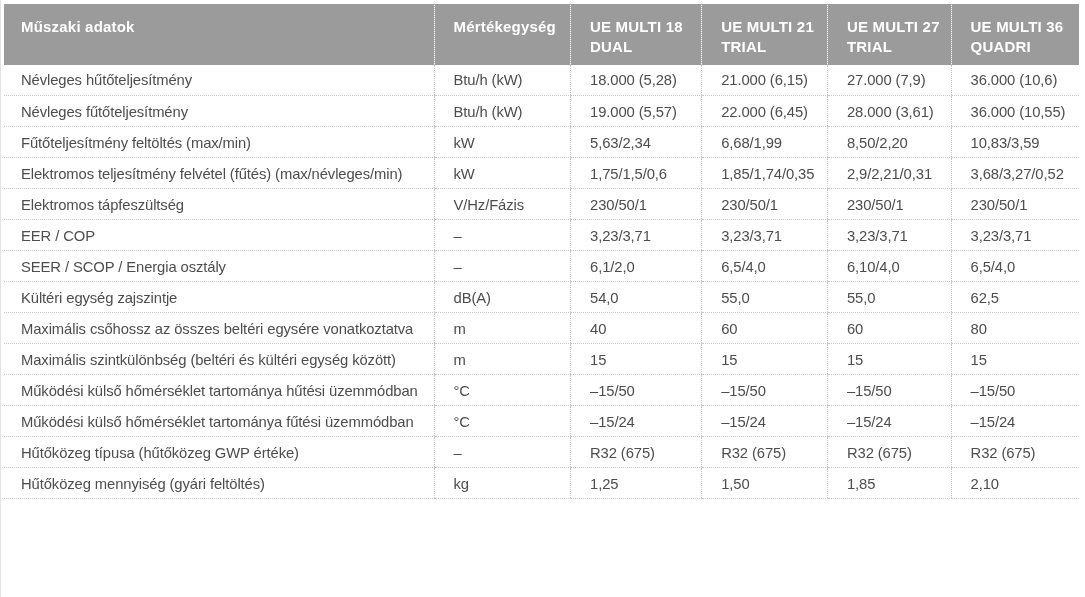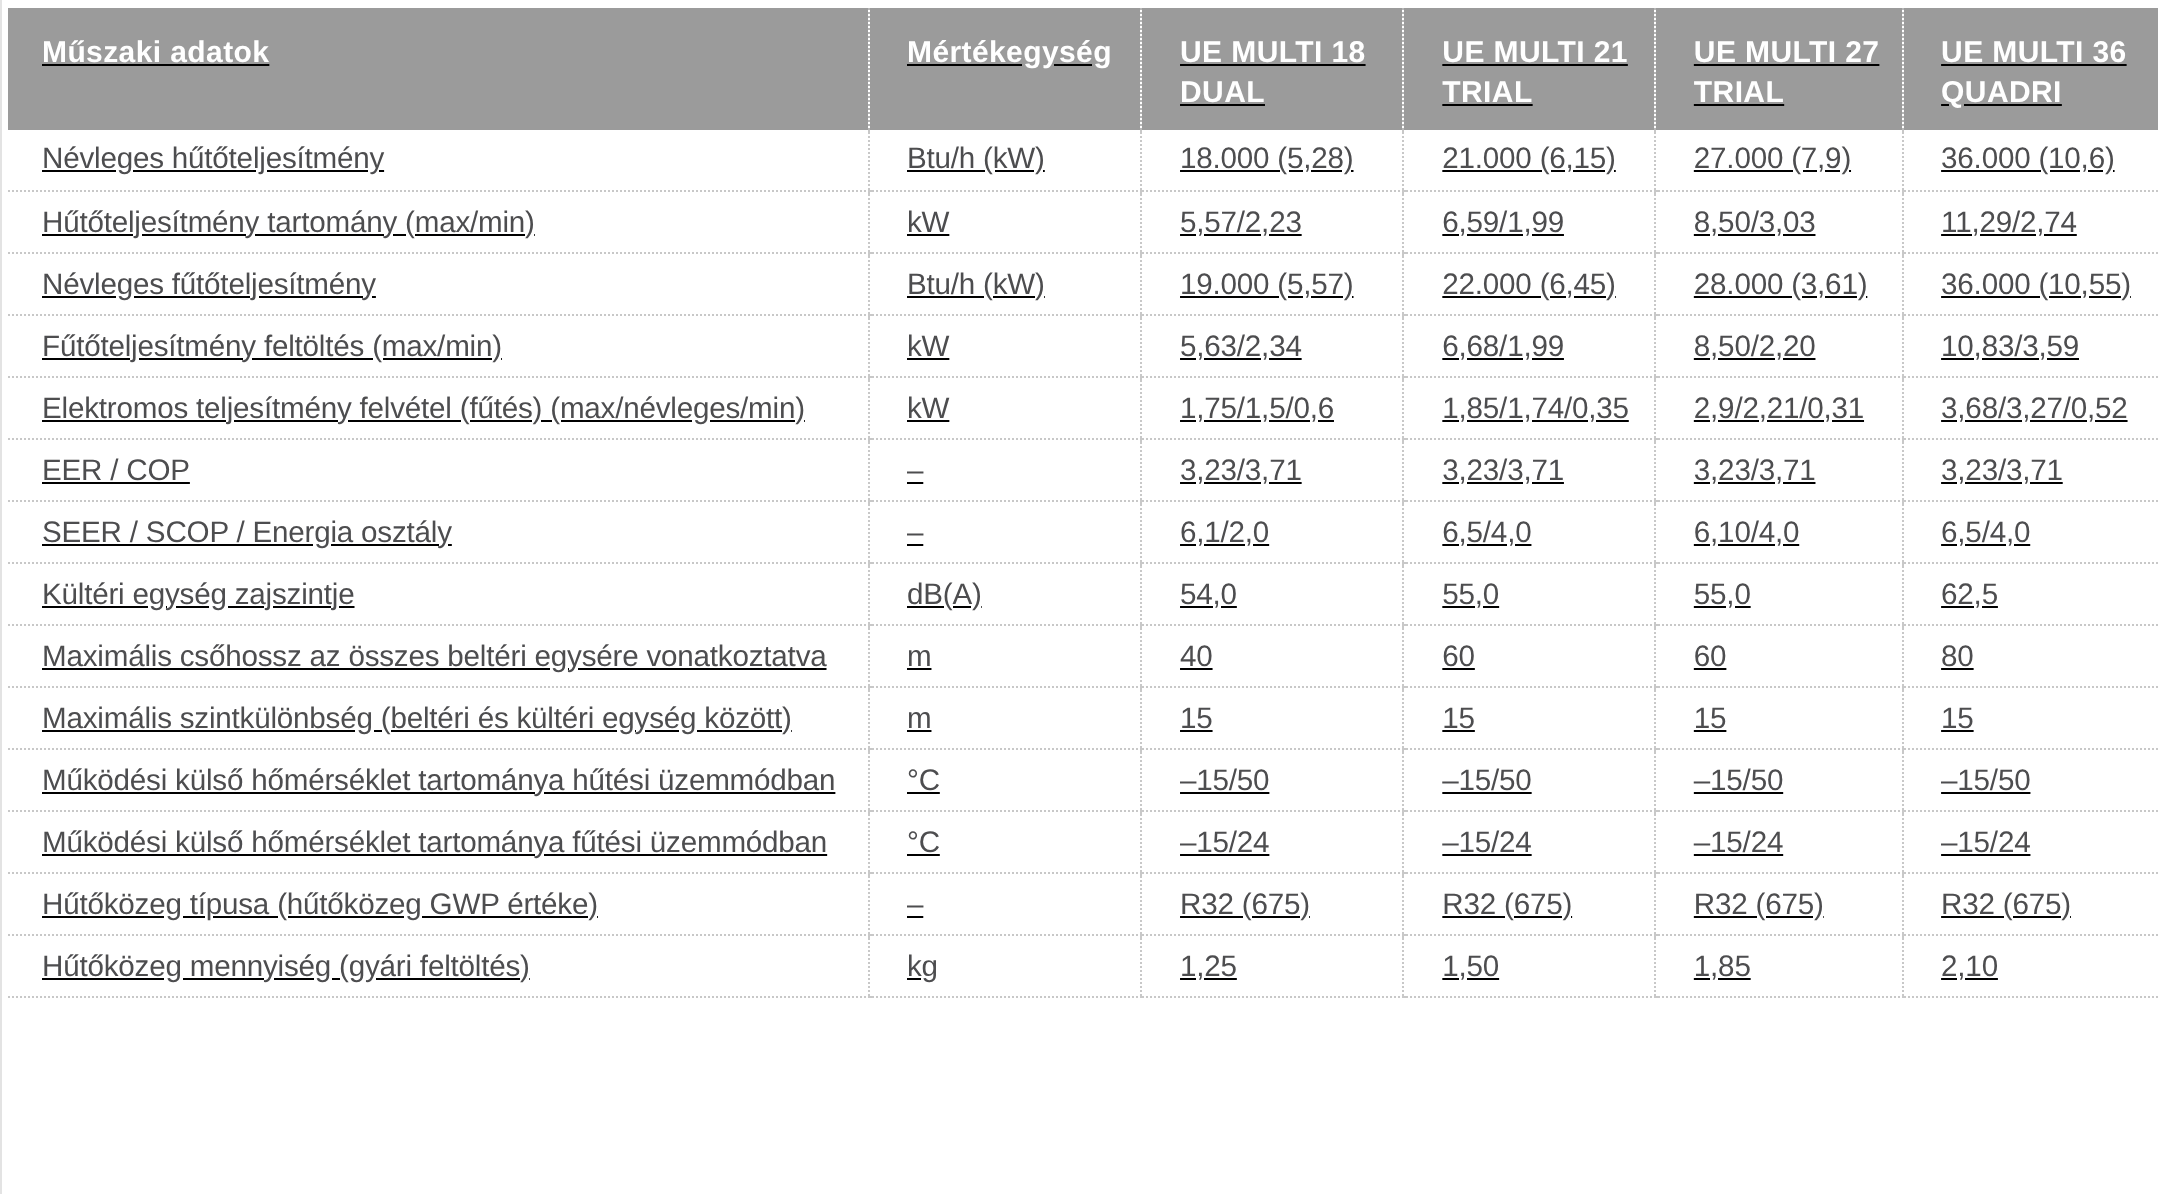--- a/index.html
+++ b/index.html
@@ -12,21 +12,21 @@
   }
   html,body{margin:0;padding:0;background:#ffffff;}
   body{font-family:"Liberation Sans", sans-serif;}
   .page{
     width:1085px;height:597px;box-sizing:border-box;background:#fff;
     border-left:1px solid var(--outer);
     padding:4px 6px 0 3px;
     overflow:hidden;
   }
   table.spec{
-    width:100%;border-collapse:collapse;table-layout:fixed;text-decoration:underline;
+    width:100%;border-collapse:collapse;table-layout:fixed;
   }
   col.c1{width:40.0%}
   col.c2{width:12.7%}
   col.c3{width:12.2%}
   col.c4{width:11.7%}
   col.c5{width:11.5%}
   col.c6{width:11.9%}
   thead th{
     background:var(--header-bg);
     color:var(--header-text);
@@ -89,28 +89,20 @@
     <tbody>
   <tr>
     <td>Névleges hűtőteljesítmény</td>
     <td>Btu/h (kW)</td>
     <td>18.000 (5,28)</td>
     <td>21.000 (6,15)</td>
     <td>27.000 (7,9)</td>
     <td>36.000 (10,6)</td>
   </tr>
 
-  <tr>
-    <td>Hűtőteljesítmény tartomány (max/min)</td>
-    <td>kW</td>
-    <td>5,57/2,23</td>
-    <td>6,59/1,99</td>
-    <td>8,50/3,03</td>
-    <td>11,29/2,74</td>
-  </tr>
 
 
   <tr>
     <td>Névleges fűtőteljesítmény</td>
     <td>Btu/h (kW)</td>
     <td>19.000 (5,57)</td>
     <td>22.000 (6,45)</td>
     <td>28.000 (3,61)</td>
     <td>36.000 (10,55)</td>
   </tr>
@@ -126,20 +118,28 @@
 
   <tr>
     <td>Elektromos teljesítmény felvétel (fűtés) (max/névleges/min)</td>
     <td>kW</td>
     <td>1,75/1,5/0,6</td>
     <td>1,85/1,74/0,35</td>
     <td>2,9/2,21/0,31</td>
     <td>3,68/3,27/0,52</td>
   </tr>
 
+  <tr>
+    <td>Elektromos tápfeszültség</td>
+    <td>V/Hz/Fázis</td>
+    <td>230/50/1</td>
+    <td>230/50/1</td>
+    <td>230/50/1</td>
+    <td>230/50/1</td>
+  </tr>
 
   <tr>
     <td>EER / COP</td>
     <td>–</td>
     <td>3,23/3,71</td>
     <td>3,23/3,71</td>
     <td>3,23/3,71</td>
     <td>3,23/3,71</td>
   </tr>
 

